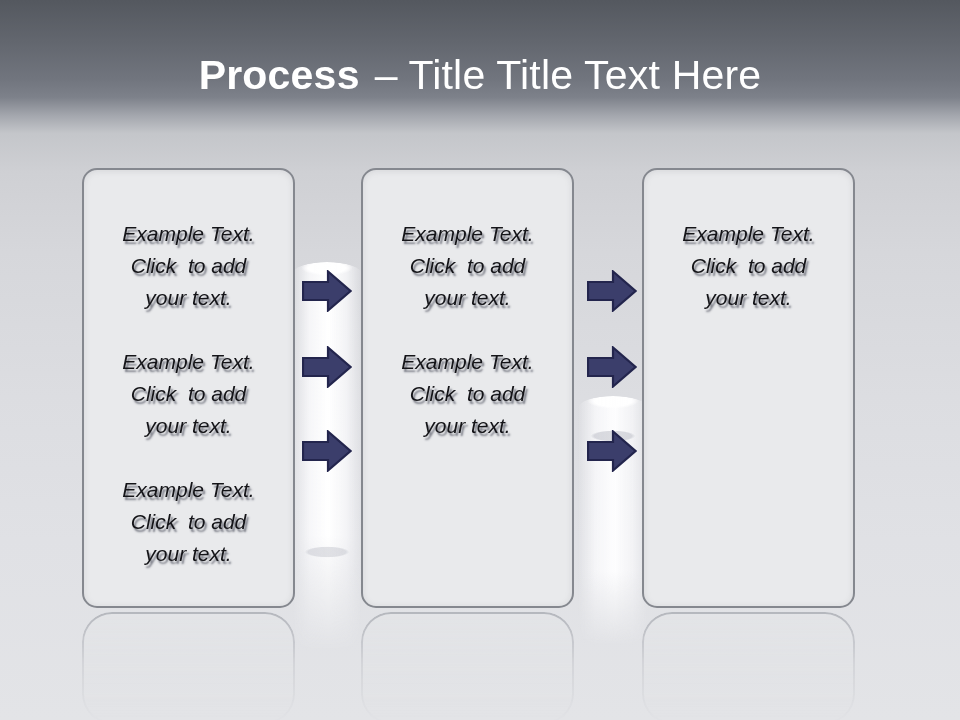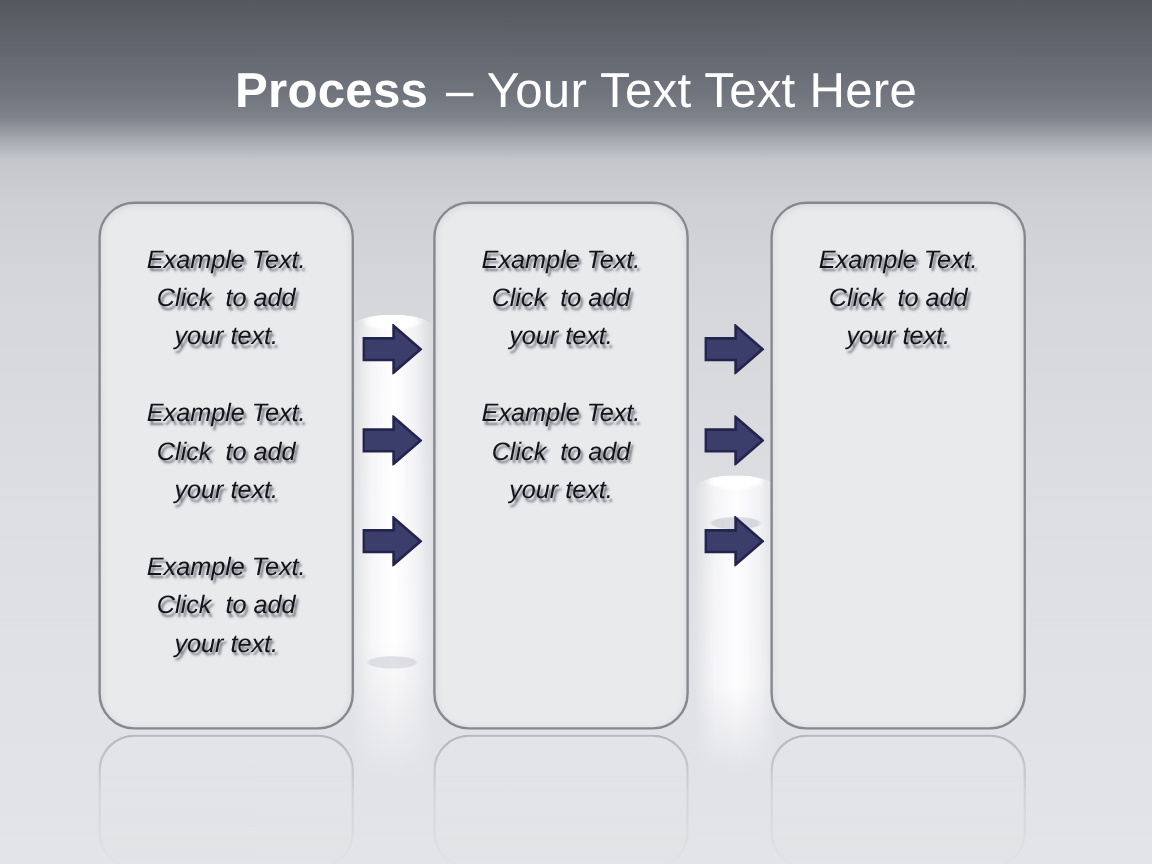--- a/index.html
+++ b/index.html
@@ -51,22 +51,22 @@
       radial-gradient(ellipse 36px 9px at 50% 40px, rgba(185,187,196,0.5) 52%, rgba(185,187,196,0) 62%),
       radial-gradient(ellipse 34px 10px at 50% 5px, rgba(255,255,255,0.9) 55%, rgba(255,255,255,0) 75%),
       linear-gradient(to right, rgba(250,250,252,0) 0%, rgba(250,250,252,0.8) 25%, #fdfdfe 52%, rgba(250,250,252,0.7) 78%, rgba(250,250,252,0) 100%);
   }
 
   
   .box{
     position:absolute;top:168px;width:213px;height:440px;
     background:var(--box-fill);
     border:2px solid var(--box-border);
-    border-radius:30px;
-    padding-top:31px;
+    border-radius:15px;
+    padding-top:48px;
     box-shadow:inset 0 1px 6px rgba(120,124,135,0.18);
   }
   .box-1{left:82px;}
   .box-2{left:361px;}
   .box-3{left:642px;}
 
   .box p{
     white-space:pre-wrap;text-align:center;
     font-style:italic;font-size:21px;line-height:32px;
     color:var(--text-color);
@@ -98,21 +98,21 @@
   .br-2{left:361px;}
   .br-3{left:642px;}
 </style>
 </head>
 <body>
 
 <div class="slide">
 
   <div class="title">
     <span class="title-bold">Process</span>
-    <span class="title-rest">– Your Text Text Here</span>
+    <span class="title-rest">– Title Title Text Here</span>
   </div>
 
   <div class="cylinder cyl-1"></div>
   <div class="cylinder cyl-2"></div>
 
   <div class="box box-1">
     <p>Example Text.
 Click  to add
 your text.</p>
     <p>Example Text.

